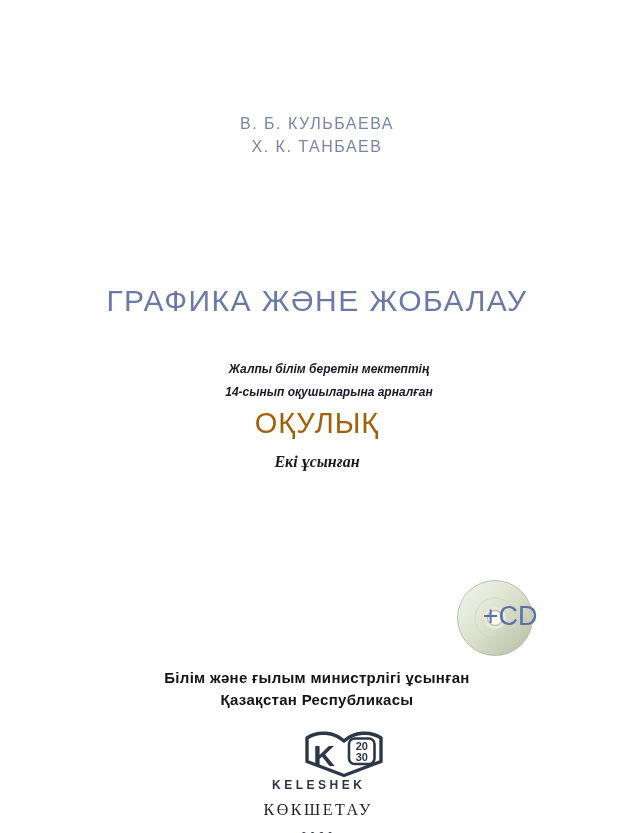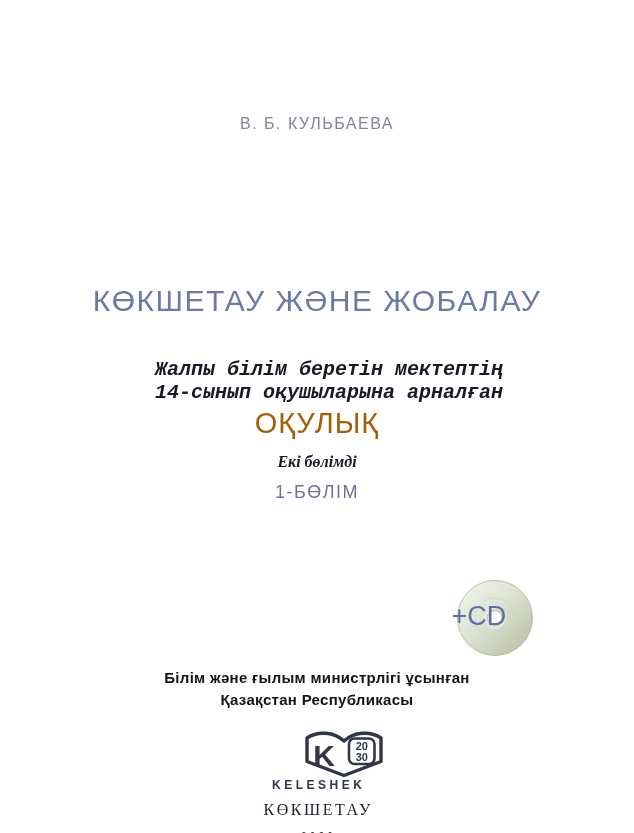--- a/index.html
+++ b/index.html
@@ -33,24 +33,24 @@
   .book-title {
     top: 268px;
     color: #6b79a8;
     font-size: 30px;
     letter-spacing: 1.5px;
     font-weight: 400;
   }
   .subtitle {
     top: 342px;
     color: #191926;
-    font-family: Liberation Mono, monospace;
+    font-family: Liberation Sans, sans-serif;
     font-style: italic;
     font-weight: bold;
-    font-size: 20px;
+    font-size: 12px;
     line-height: 23px;
     padding-left: 12px;
   }
   .book-type {
     top: 391px;
     color: #a16207;
     font-size: 29px;
     letter-spacing: 1px;
     font-weight: 400;
   }
@@ -79,21 +79,21 @@
   .cd-badge svg {
     position: absolute;
     left: 0;
     top: 0;
   }
   .cd-label {
     position: absolute;
     left: -3px;
     top: 23px;
     width: 86px;
-    text-align: left;
+    text-align: right;
     color: #5c6da7;
     font-size: 27px;
     font-weight: 400;
     letter-spacing: 0px;
   }
   .ministry {
     top: 651px;
     color: #141414;
     font-size: 15px;
     font-weight: bold;
@@ -132,34 +132,34 @@
     text-indent: 2.5px;
   }
 </style>
 </head>
 <body>
 
 <div class="page">
 
   <div class="centered authors">
     <div>В. Б. КУЛЬБАЕВА</div>
+    <div>Х. К. ТАНБАЕВ</div>
   </div>
 
-  <div class="centered book-title">КӨКШЕТАУ ЖӘНЕ ЖОБАЛАУ</div>
+  <div class="centered book-title">ГРАФИКА ЖӘНЕ ЖОБАЛАУ</div>
 
   <div class="centered subtitle">
     <div>Жалпы білім беретін мектептің</div>
     <div>14-сынып оқушыларына арналған</div>
   </div>
 
   <div class="centered book-type">ОҚУЛЫҚ</div>
 
-  <div class="centered parts-note">Екі бөлімді</div>
+  <div class="centered parts-note">Екі ұсынған</div>
 
-  <div class="centered part-label">1-БӨЛІМ</div>
 
   <div class="cd-badge">
     <svg width="80" height="80" viewBox="0 0 80 80">
       <defs>
         <linearGradient id="cdgrad" x1="0" y1="0" x2="1" y2="1">
           <stop offset="0" stop-color="#f4f6ee"></stop>
           <stop offset="0.45" stop-color="#dde3d0"></stop>
           <stop offset="1" stop-color="#b4bda2"></stop>
         </linearGradient>
       </defs>

